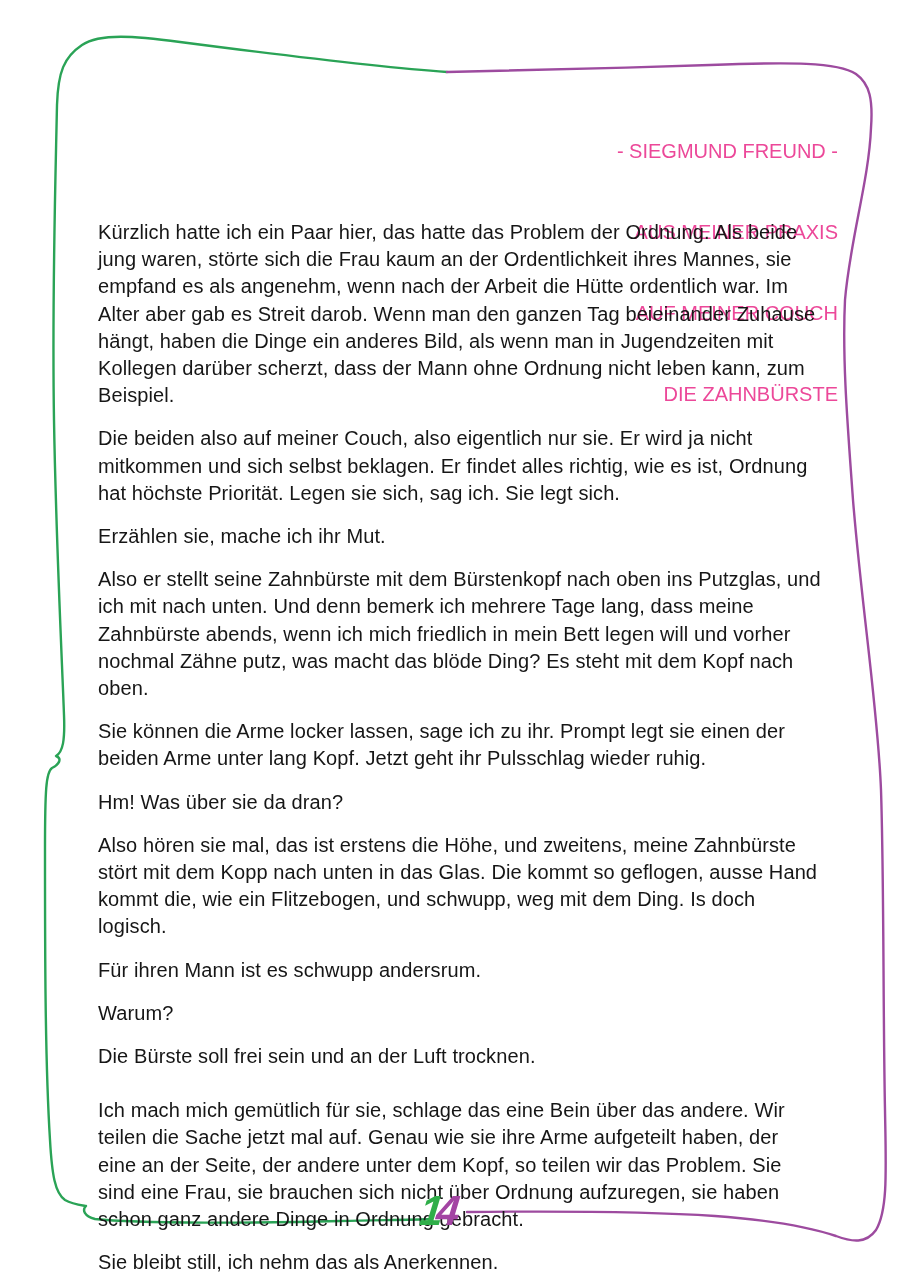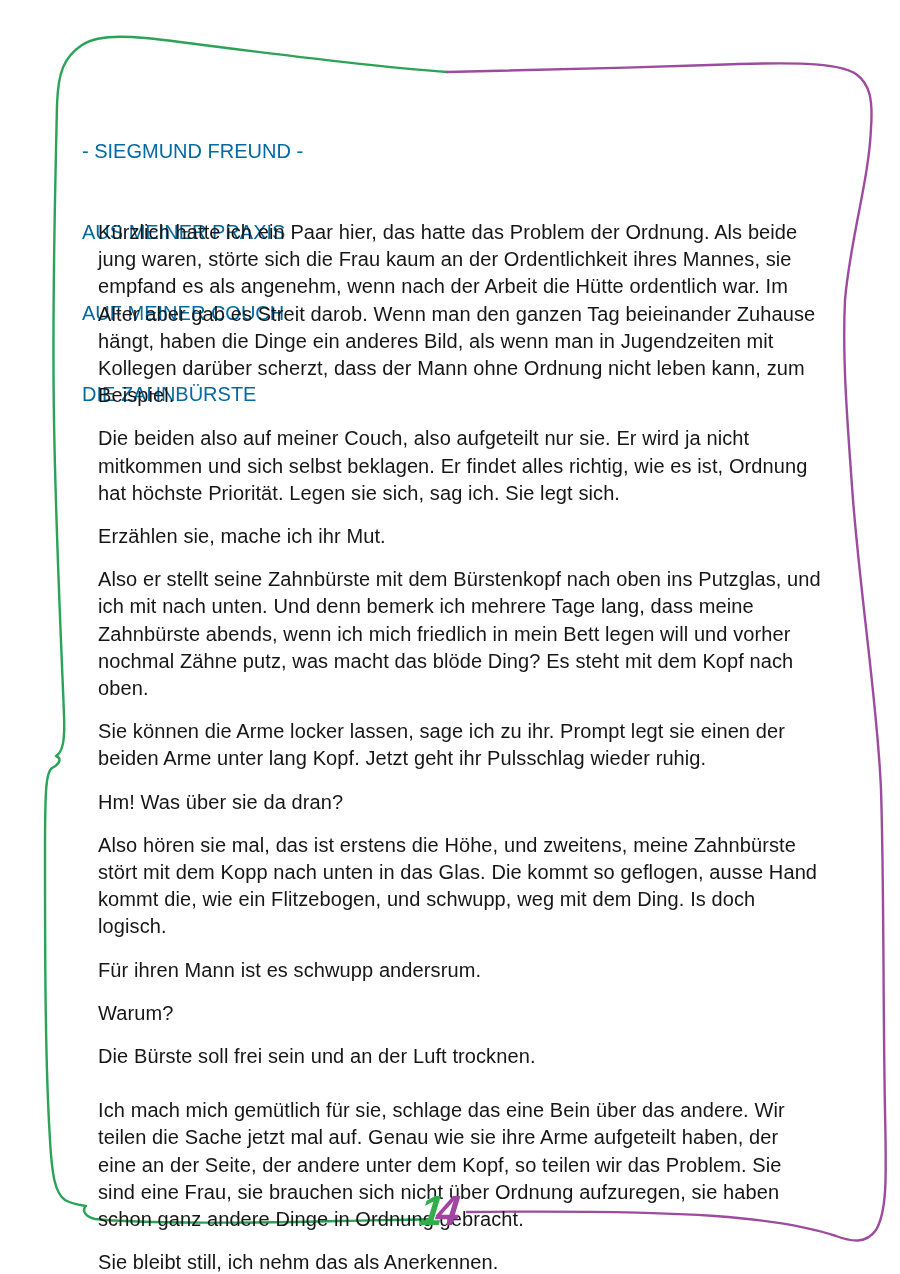--- a/index.html
+++ b/index.html
@@ -27,24 +27,24 @@
     fill: none;
     stroke-width: 2.4;
     stroke-linecap: round;
     stroke-linejoin: round;
   }
   .title-block {
     position: absolute;
     left: 82px;
     top: 84px;
     width: 756px;
-    text-align: left;
+    text-align: right;
     font-size: 20px;
     line-height: 27px;
-    color: #0369a1;
+    color: #ec4899;
     white-space: pre;
   }
   .body-block {
     position: absolute;
     left: 82px;
     top: 203px;
     width: 756px;
     font-size: 20px;
     line-height: 27.2px;
     letter-spacing: 0.1px;
@@ -108,21 +108,21 @@
 
 <div class="title-block">
   <div>- SIEGMUND FREUND -</div>
   <div>AUS MEINER PRAXIS</div>
   <div>AUF MEINER COUCH</div>
   <div>DIE ZAHNBÜRSTE</div>
 </div>
 
 <div class="body-block">
   <p>Kürzlich hatte ich ein Paar hier, das hatte das Problem der Ordnung. Als beide jung waren, störte sich die Frau kaum an der Ordentlichkeit ihres Mannes, sie empfand es als angenehm, wenn nach der Arbeit die Hütte ordentlich war. Im Alter aber gab es Streit darob. Wenn man den ganzen Tag beieinander Zuhause hängt, haben die Dinge ein anderes Bild, als wenn man in Jugendzeiten mit Kollegen darüber scherzt, dass der Mann ohne Ordnung nicht leben kann, zum Beispiel.</p>
-  <p>Die beiden also auf meiner Couch, also aufgeteilt nur sie. Er wird ja nicht mitkommen und sich selbst beklagen. Er findet alles richtig, wie es ist, Ordnung hat höchste Priorität. Legen sie sich, sag ich. Sie legt sich.</p>
+  <p>Die beiden also auf meiner Couch, also eigentlich nur sie. Er wird ja nicht mitkommen und sich selbst beklagen. Er findet alles richtig, wie es ist, Ordnung hat höchste Priorität. Legen sie sich, sag ich. Sie legt sich.</p>
   <p>Erzählen sie, mache ich ihr Mut.</p>
   <p>Also er stellt seine Zahnbürste mit dem Bürstenkopf nach oben ins Putzglas, und ich mit nach unten. Und denn bemerk ich mehrere Tage lang, dass meine Zahnbürste abends, wenn ich mich friedlich in mein Bett legen will und vorher nochmal Zähne putz, was macht das blöde Ding? Es steht mit dem Kopf nach oben.</p>
   <p>Sie können die Arme locker lassen, sage ich zu ihr. Prompt legt sie einen der beiden Arme unter lang Kopf. Jetzt geht ihr Pulsschlag wieder ruhig.</p>
   <p>Hm! Was über sie da dran?</p>
   <p>Also hören sie mal, das ist erstens die Höhe, und zweitens, meine Zahnbürste stört mit dem Kopp nach unten in das Glas. Die kommt so geflogen, ausse Hand kommt die, wie ein Flitzebogen, und schwupp, weg mit dem Ding. Is doch logisch.</p>
   <p>Für ihren Mann ist es schwupp andersrum.</p>
   <p>Warum?</p>
   <p>Die Bürste soll frei sein und an der Luft trocknen.</p>
   <p class="gap-before">Ich mach mich gemütlich für sie, schlage das eine Bein über das andere. Wir teilen die Sache jetzt mal auf. Genau wie sie ihre Arme aufgeteilt haben, der eine an der Seite, der andere unter dem Kopf, so teilen wir das Problem. Sie sind eine Frau, sie brauchen sich nicht über Ordnung aufzuregen, sie haben schon ganz andere Dinge in Ordnung gebracht.</p>
   <p>Sie bleibt still, ich nehm das als Anerkennen.</p>

